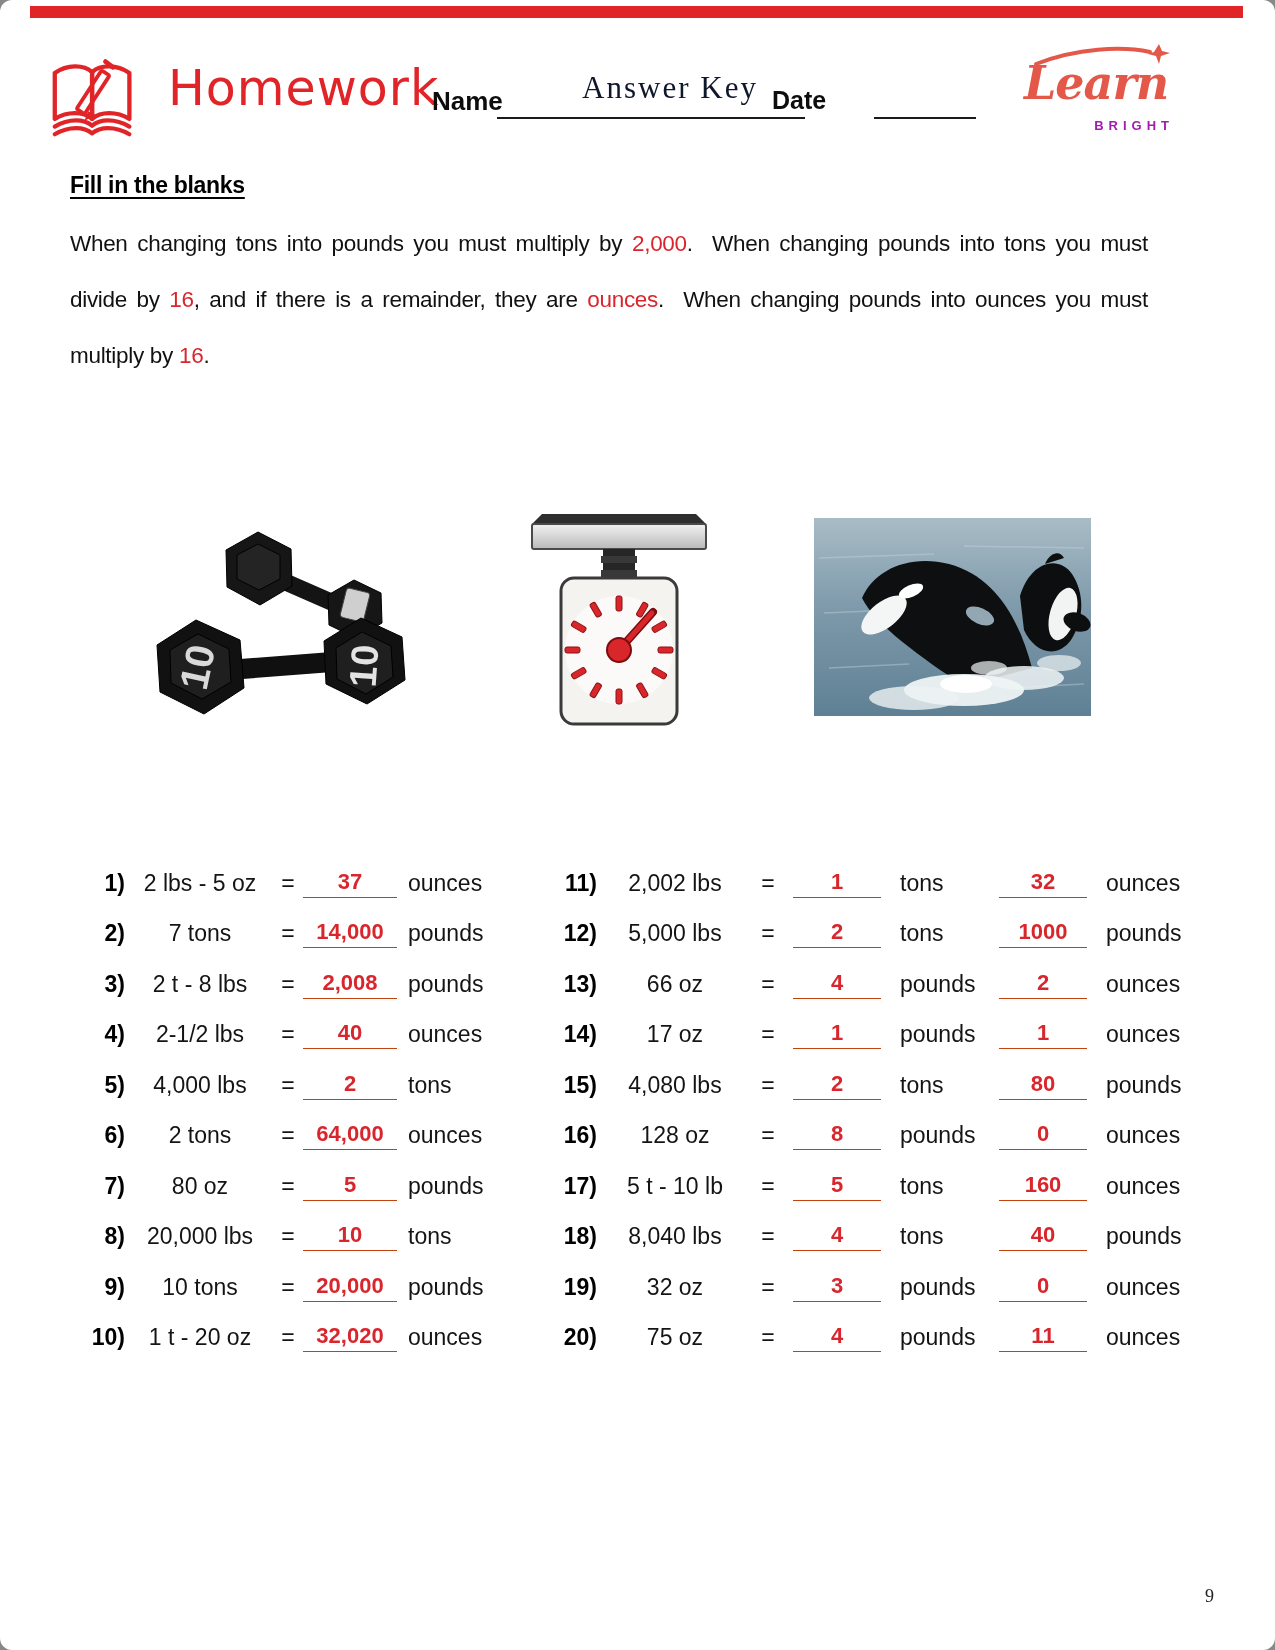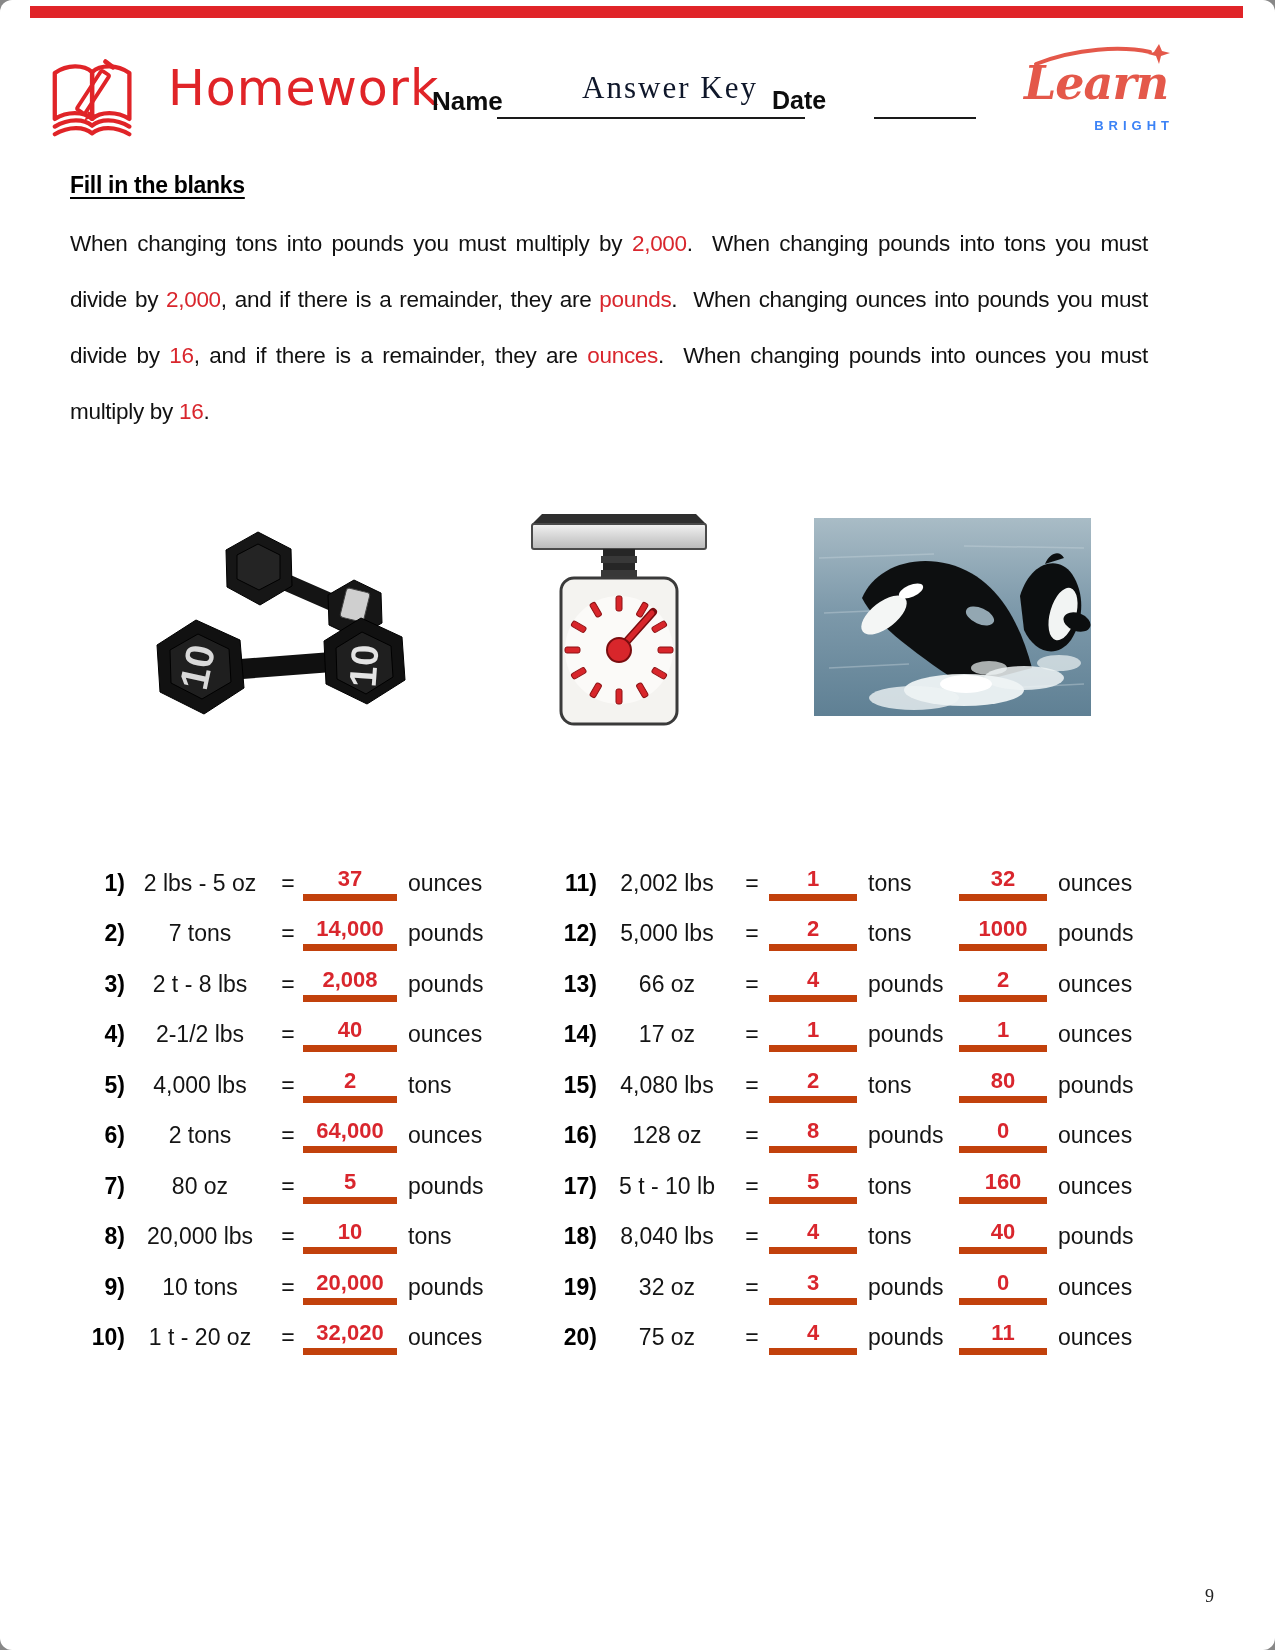--- a/index.html
+++ b/index.html
@@ -33,21 +33,21 @@
   .date-line{position:absolute;left:874px;top:117px;width:102px;border-bottom:2px solid #1a1a1a;}
   .lb-logo{position:absolute;left:1024px;top:42px;width:152px;height:100px;}
   .lb-swoosh{position:absolute;left:8px;top:0;}
   .lb-learn{
     position:absolute;left:0;top:14px;width:152px;text-align:left;
     font-family:"DejaVu Serif",serif;font-style:italic;font-weight:bold;
     font-size:46px;color:var(--logo-coral);letter-spacing:-1px;
   }
   .lb-bright{
     position:absolute;right:2px;top:76px;font-size:13px;letter-spacing:5px;
-    color:#3b82f6;font-weight:bold;
+    color:#a21caf;font-weight:bold;
   }
   
   .fill-heading{
     position:absolute;left:70px;top:172px;font-size:23px;font-weight:bold;color:#000;
     text-decoration:underline;text-decoration-thickness:2px;text-underline-offset:4px;
     letter-spacing:-0.3px;
   }
   .paragraph{position:absolute;left:70px;top:216px;width:1078px;font-size:22.5px;letter-spacing:-0.3px;}
   .para-line{line-height:56px;white-space:pre-wrap;color:#111;}
   .para-line.just{text-align:justify;text-align-last:justify;}
@@ -56,27 +56,27 @@
   .illus{position:absolute;}
   .illus-dumbbells{left:118px;top:492px;}
   .illus-scale{left:524px;top:492px;}
   .illus-orca{left:814px;top:518px;}
   
   .prob-col{position:absolute;top:858px;}
   .prob-col.left{left:85px;width:440px;}
   .prob-col.right{left:545px;width:620px;}
   .prob-row{display:grid;height:50.5px;align-items:center;font-size:23px;}
   .prob-col.left .prob-row{grid-template-columns:40px 150px 26px 98px 1fr;}
-  .prob-col.right .prob-row{grid-template-columns:52px 140px 30px 92px 98px 92px 1fr;}
+  .prob-col.right .prob-row{grid-template-columns:52px 140px 30px 92px 98px 92px 1fr;gap:8px;}
   .pnum{font-weight:bold;text-align:right;color:#000;}
   .pexpr{text-align:center;color:#141414;}
   .peq{text-align:center;color:#141414;}
   .pans{
     text-align:center;color:var(--answer-red);font-weight:bold;font-size:22px;
-    border-bottom:7px solid #c2410c;padding-bottom:2px;margin:0 2px;line-height:26px;
+    border-bottom:1px solid #c2410c;padding-bottom:2px;margin:0 2px;line-height:26px;
     align-self:center;
   }
   .punit{padding-left:9px;color:#141414;}
   
   .page-num{position:absolute;left:1205px;top:1586px;font-family:"Liberation Serif",serif;font-size:18px;color:#222;}
 </style>
 </head>
 <body>
 
 <div class="page">
@@ -112,21 +112,20 @@
       <path d="M4 22 C45 6 90 4 118 10" fill="none" stroke="#e4584a" stroke-width="4" stroke-linecap="round"></path>
       <path d="M122 10 L127 2 L130 9 L138 11 L129 14 L127 22 L124 14 L116 12 Z" fill="#e4584a"></path>
     </svg>
     <div class="lb-learn">Learn</div>
     <div class="lb-bright">BRIGHT</div>
   </div>
 
   <div class="fill-heading">Fill in the blanks</div>
   <div class="paragraph" id="para">
       <div class="para-line just"><span>When changing tons into pounds you must multiply by </span><span class="red">2,000</span><span>.  When changing pounds into tons you must</span></div>
-      <div class="para-line just"><span>divide by </span><span class="red">2,000</span><span>, and if there is a remainder, they are </span><span class="red">pounds</span><span>.  When changing ounces into pounds you must</span></div>
       <div class="para-line just"><span>divide by </span><span class="red">16</span><span>, and if there is a remainder, they are </span><span class="red">ounces</span><span>.  When changing pounds into ounces you must</span></div>
       <div class="para-line"><span>multiply by </span><span class="red">16</span><span>.</span></div>
     </div>
 
   <div class="illus illus-dumbbells">
     <svg width="312" height="228" viewBox="0 0 312 228">
       <g stroke="#000" stroke-width="1">
 
         <line x1="140" y1="78" x2="236" y2="120" stroke="#141414" stroke-width="17" stroke-linecap="round"></line>
         <g fill="#161616">

